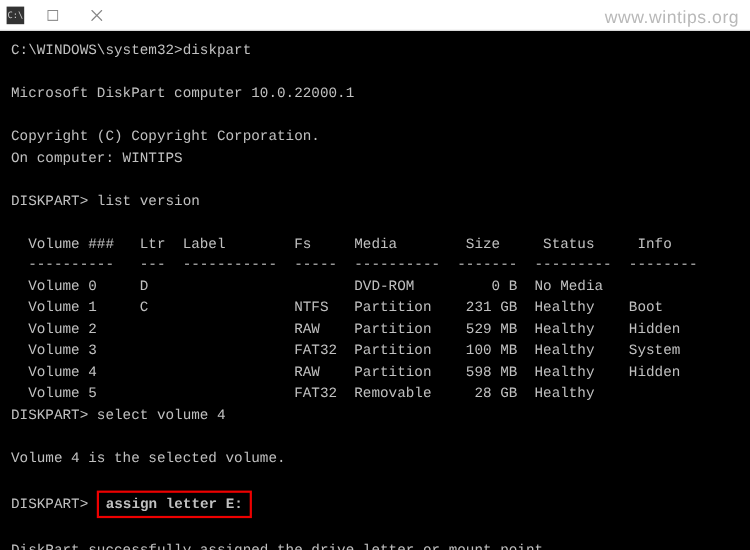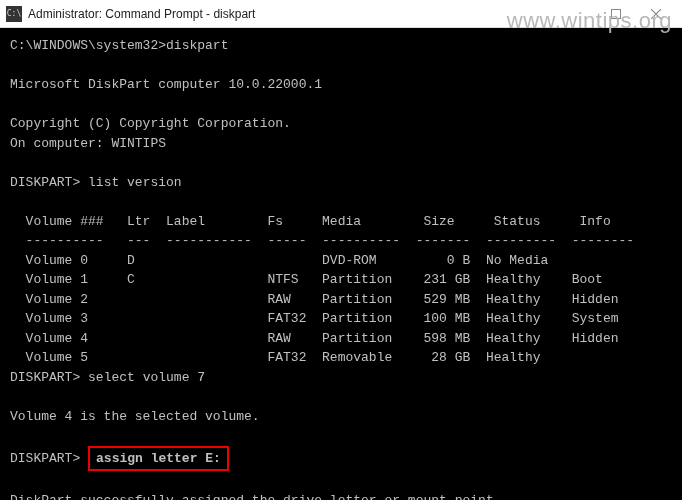--- a/index.html
+++ b/index.html
@@ -62,34 +62,33 @@
       border: 2px solid #e00;
       padding: 1px 6px;
       display: inline-block;
       font-weight: bold;
     }
     .watermark {
       position: absolute;
       top: 8px;
       right: 10px;
       font-family: Arial, sans-serif;
-      font-size: 22px;
+      font-size: 16px;
       color: rgba(180,180,180,0.95);
       letter-spacing: 0.5px;
       z-index: 10;
     }
   </style>
 </head>
 <body>
 
 <div class="watermark">www.wintips.org</div>
 
 <div class="titlebar">
   <div class="titlebar-icon">C:\</div>
-  <div class="titlebar-text">Administrator: Command Prompt - diskpart</div>
   <div class="titlebar-controls">
     <div class="titlebar-btn">
       <svg width="10" height="10" viewBox="0 0 10 10">
           <rect x="0.5" y="0.5" width="9" height="9" fill="none" stroke="#888" stroke-width="1"></rect>
         </svg>
     </div>
     <div class="titlebar-btn">
       <svg width="10" height="10" viewBox="0 0 10 10">
           <path d="M0 0 L10 10 M10 0 L0 10" stroke="#888" stroke-width="1.2"></path>
         </svg>
@@ -107,21 +106,21 @@
 <span><span>DISKPART&gt;</span> <span>list version</span></span>
 
 <span id="header-row">  Volume ###   Ltr  Label        Fs     Media        Size     Status     Info    </span>
 <span id="sep-row">  ----------   ---  -----------  -----  ----------  -------  ---------  --------</span>
 <span id="vol-rows">  Volume 0     D                        DVD-ROM         0 B  No Media           
   Volume 1     C                 NTFS   Partition    231 GB  Healthy    Boot    
   Volume 2                       RAW    Partition    529 MB  Healthy    Hidden  
   Volume 3                       FAT32  Partition    100 MB  Healthy    System  
   Volume 4                       RAW    Partition    598 MB  Healthy    Hidden  
   Volume 5                       FAT32  Removable     28 GB  Healthy            </span>
-<span><span>DISKPART&gt;</span> <span>select volume 7</span></span>
+<span><span>DISKPART&gt;</span> <span>select volume 4</span></span>
 
 <span>Volume 4 is the selected volume.</span>
 
 <span><span>DISKPART&gt;</span> <span class="highlight-box">assign letter E:</span></span>
 
 <span>DiskPart successfully assigned the drive letter or mount point.</span>
 
 </div>
 
 </body></html>

